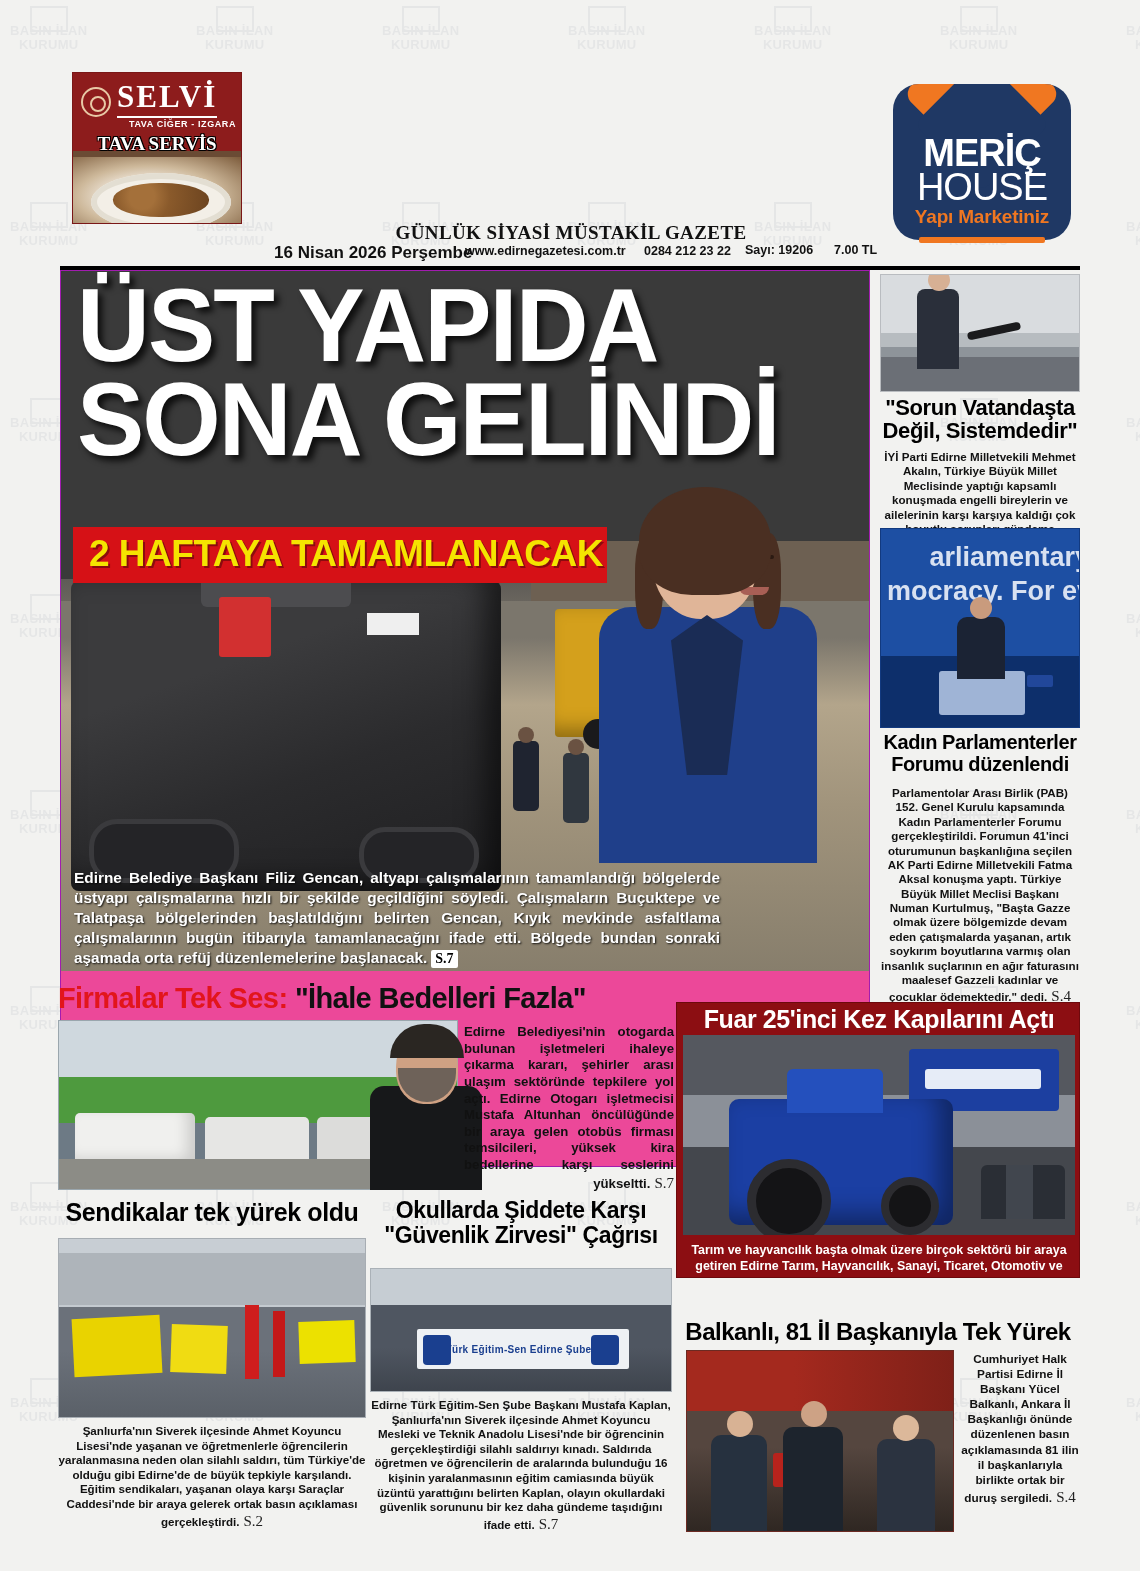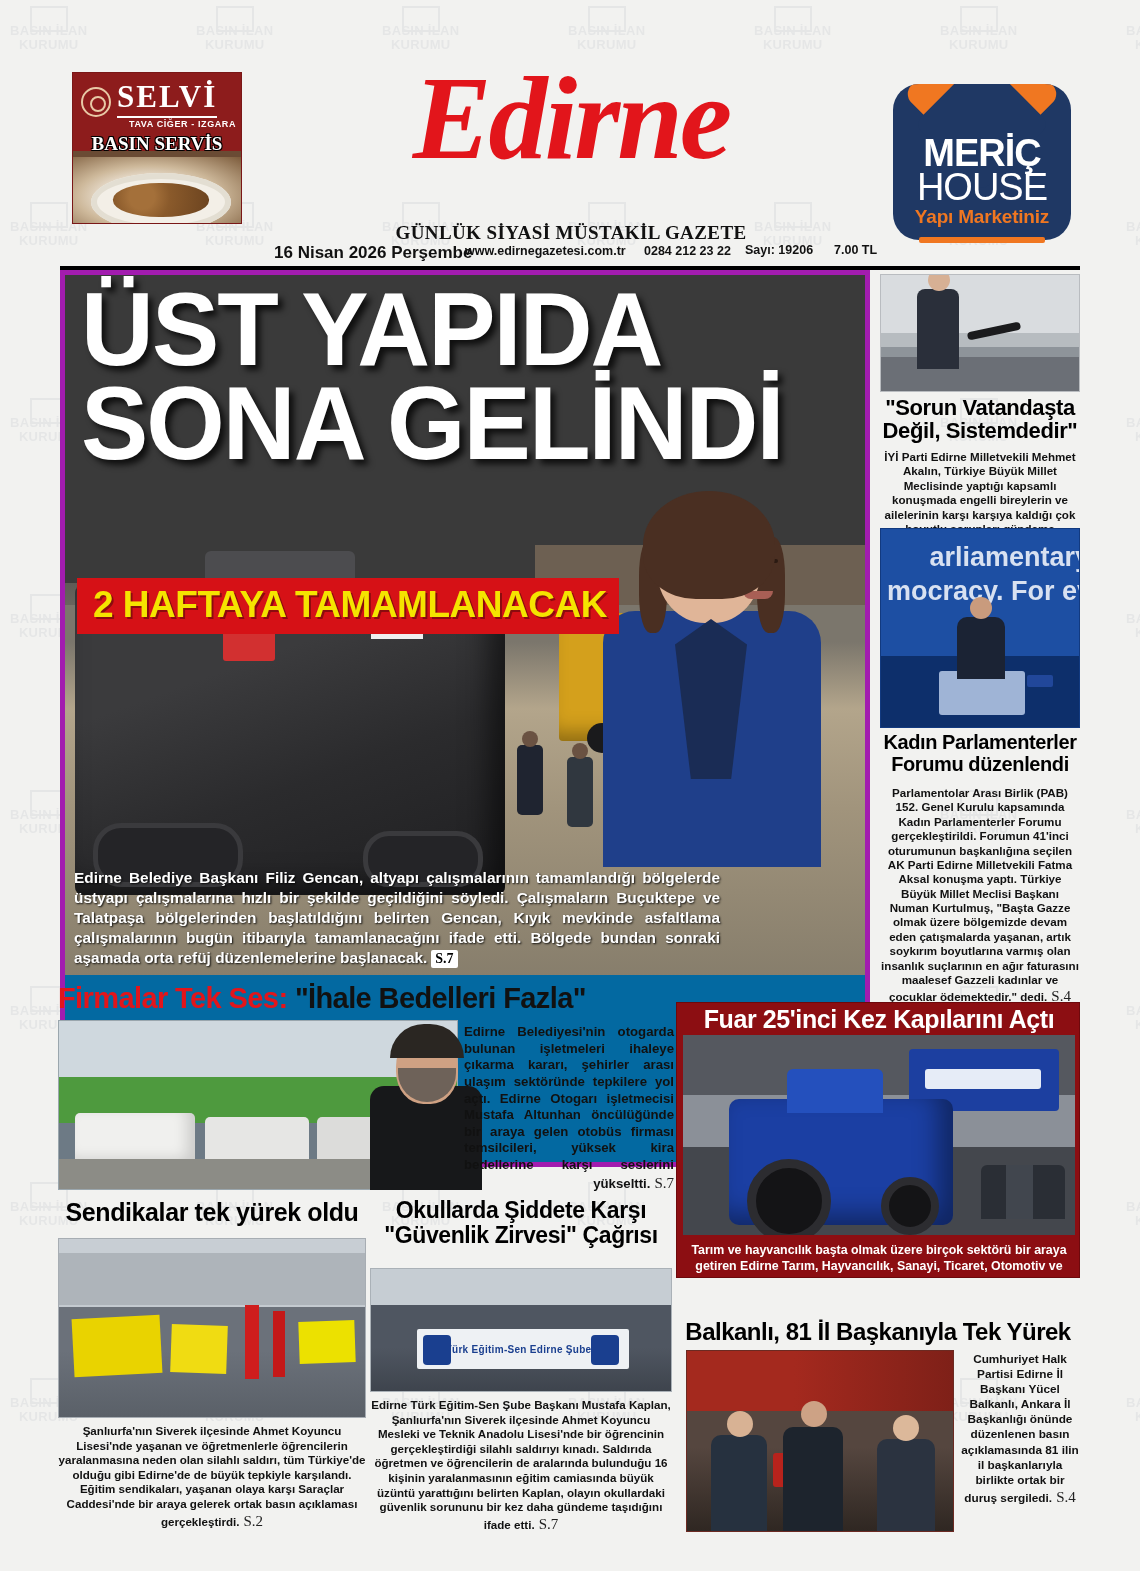--- a/index.html
+++ b/index.html
@@ -146,21 +146,21 @@
     position:absolute;left:26px;bottom:-3px;width:126px;height:6px;background:#f07721;border-radius:2px;
   }
 
   .rule{
     position:absolute;left:60px;top:266px;width:1020px;height:4px;background:#000;
   }
 
   
   .lead{
     position:absolute;left:60px;top:270px;width:810px;height:897px;
-    background:#0369a1;overflow:hidden;border:5px solid #a21caf;
+    background:#ec4899;overflow:hidden;border:1px solid #a21caf;
   }
   .lead-photo{
     position:absolute;left:0;top:0;width:810px;height:700px;
     background:
       linear-gradient(180deg,#3a3a3a 0 44%, rgba(0,0,0,0) 44%),
       linear-gradient(180deg,#5e5b56 44%, #8e8577 58%, #b9ab93 70%, #a2957f 100%);
   }
   .asphalt{
     position:absolute;left:0;top:330px;width:810px;height:370px;
     background:linear-gradient(180deg,#7b766c 0 10%, #b3a58b 28%, #a1947c 55%, #877e6c 100%);
@@ -222,22 +222,21 @@
     color:#fff;
     letter-spacing:-2px;
     text-shadow:5px 5px 7px rgba(0,0,0,.75);
     font-stretch:condensed;
     transform:scaleX(.97);
     transform-origin:left top;
   }
   .lead-kicker{
     position:absolute;left:12px;top:256px;
     background:#d61116;
-    padding:6px 12px 8px 16px;
-    margin-top:47px;
+    padding:6px 4px 8px 16px;
   }
   .lead-kicker span{
     font-weight:700;font-size:37px;color:#f5e400;letter-spacing:-.5px;
     text-shadow:2px 2px 0 rgba(0,0,0,.35);
   }
   .woman{
     position:absolute;right:54px;bottom:108px;width:218px;height:360px;
   }
   .woman-head{
     position:absolute;left:54px;top:0;width:104px;height:116px;border-radius:50% 50% 46% 46%;
@@ -598,28 +597,27 @@
 <div class="page">
 
   <div class="masthead">
 
     <div class="selvi-ad">
       <div class="selvi-top">
         <div class="selvi-euro"></div>
         <div class="selvi-name">SELVİ</div>
         <div class="selvi-sub">TAVA CİĞER - IZGARA</div>
       </div>
-      <div class="selvi-paket">BASIN SERVİS</div>
+      <div class="selvi-paket">TAVA SERVİS</div>
       <div class="selvi-phone">0284 236 0077</div>
       <div class="selvi-food">
         <div class="selvi-plate"></div>
       </div>
     </div>
 
-    <div class="paper-title">Edirne</div>
     <div class="paper-slogan">GÜNLÜK SİYASİ MÜSTAKİL GAZETE</div>
     <div class="meta-date">16 Nisan 2026 Perşembe</div>
     <div class="meta-url">www.edirnegazetesi.com.tr</div>
     <div class="meta-tel">0284 212 23 22</div>
     <div class="meta-no">Sayı: 19206</div>
     <div class="meta-price">7.00 TL</div>
 
     <div class="meric-ad">
       <div class="meric-shape">
         <div class="meric-roof"></div>

